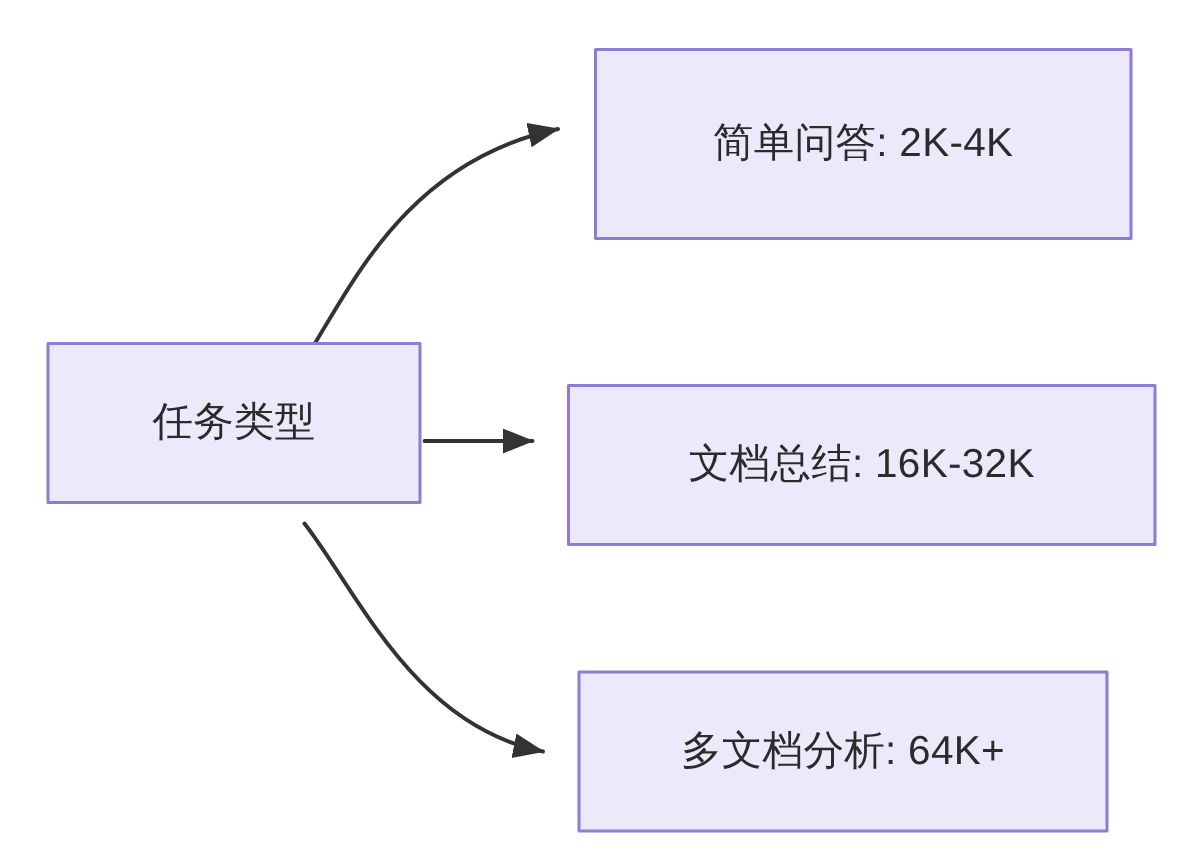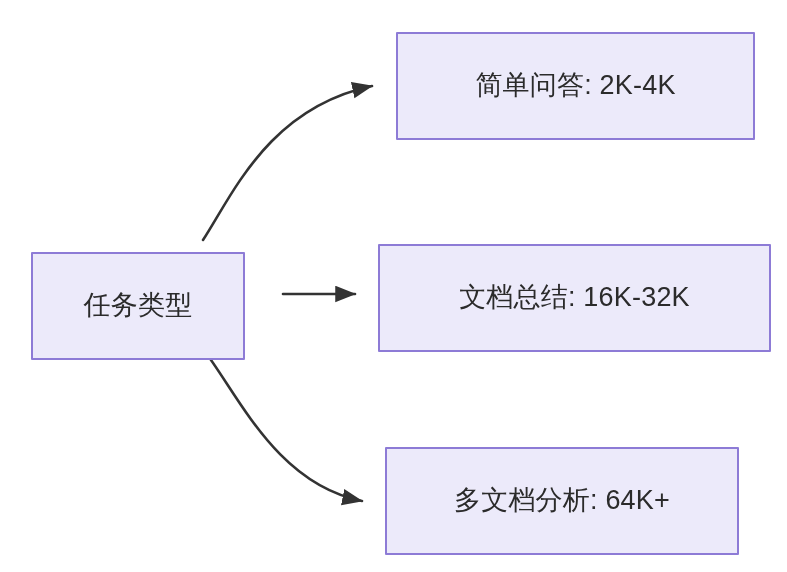--- a/index.html
+++ b/index.html
@@ -45,23 +45,23 @@
   }
 
   .node-label {
     color: #2b2b2b;
     font-size: 27px;
     line-height: 1.25;
     letter-spacing: 0.2px;
     white-space: nowrap;
   }
 
-  #node-root      { left: 31px;  top: 252px; width: 214px; height: 108px; }
-  #node-simple-qa { left: 396px; top: 32px;  width: 359px; height: 108px; }
-  #node-doc-sum   { left: 378px; top: 244px; width: 393px; height: 108px; }
+  #node-root      { left: 31px;  top: 228px; width: 250px; height: 108px; }
+  #node-simple-qa { left: 396px; top: 32px;  width: 359px; height: 128px; }
+  #node-doc-sum   { left: 378px; top: 256px; width: 393px; height: 108px; }
   #node-multi-doc { left: 385px; top: 447px; width: 354px; height: 108px; }
 </style>
 </head>
 <body>
 
 <div id="diagram-canvas">
 
   <svg class="edge-layer" viewBox="0 0 787 572" width="787" height="572" xmlns="http://www.w3.org/2000/svg">
     <defs>
       <marker id="arrow-head" markerWidth="9" markerHeight="9" refX="7.6" refY="3.2" orient="auto" markerUnits="strokeWidth">

